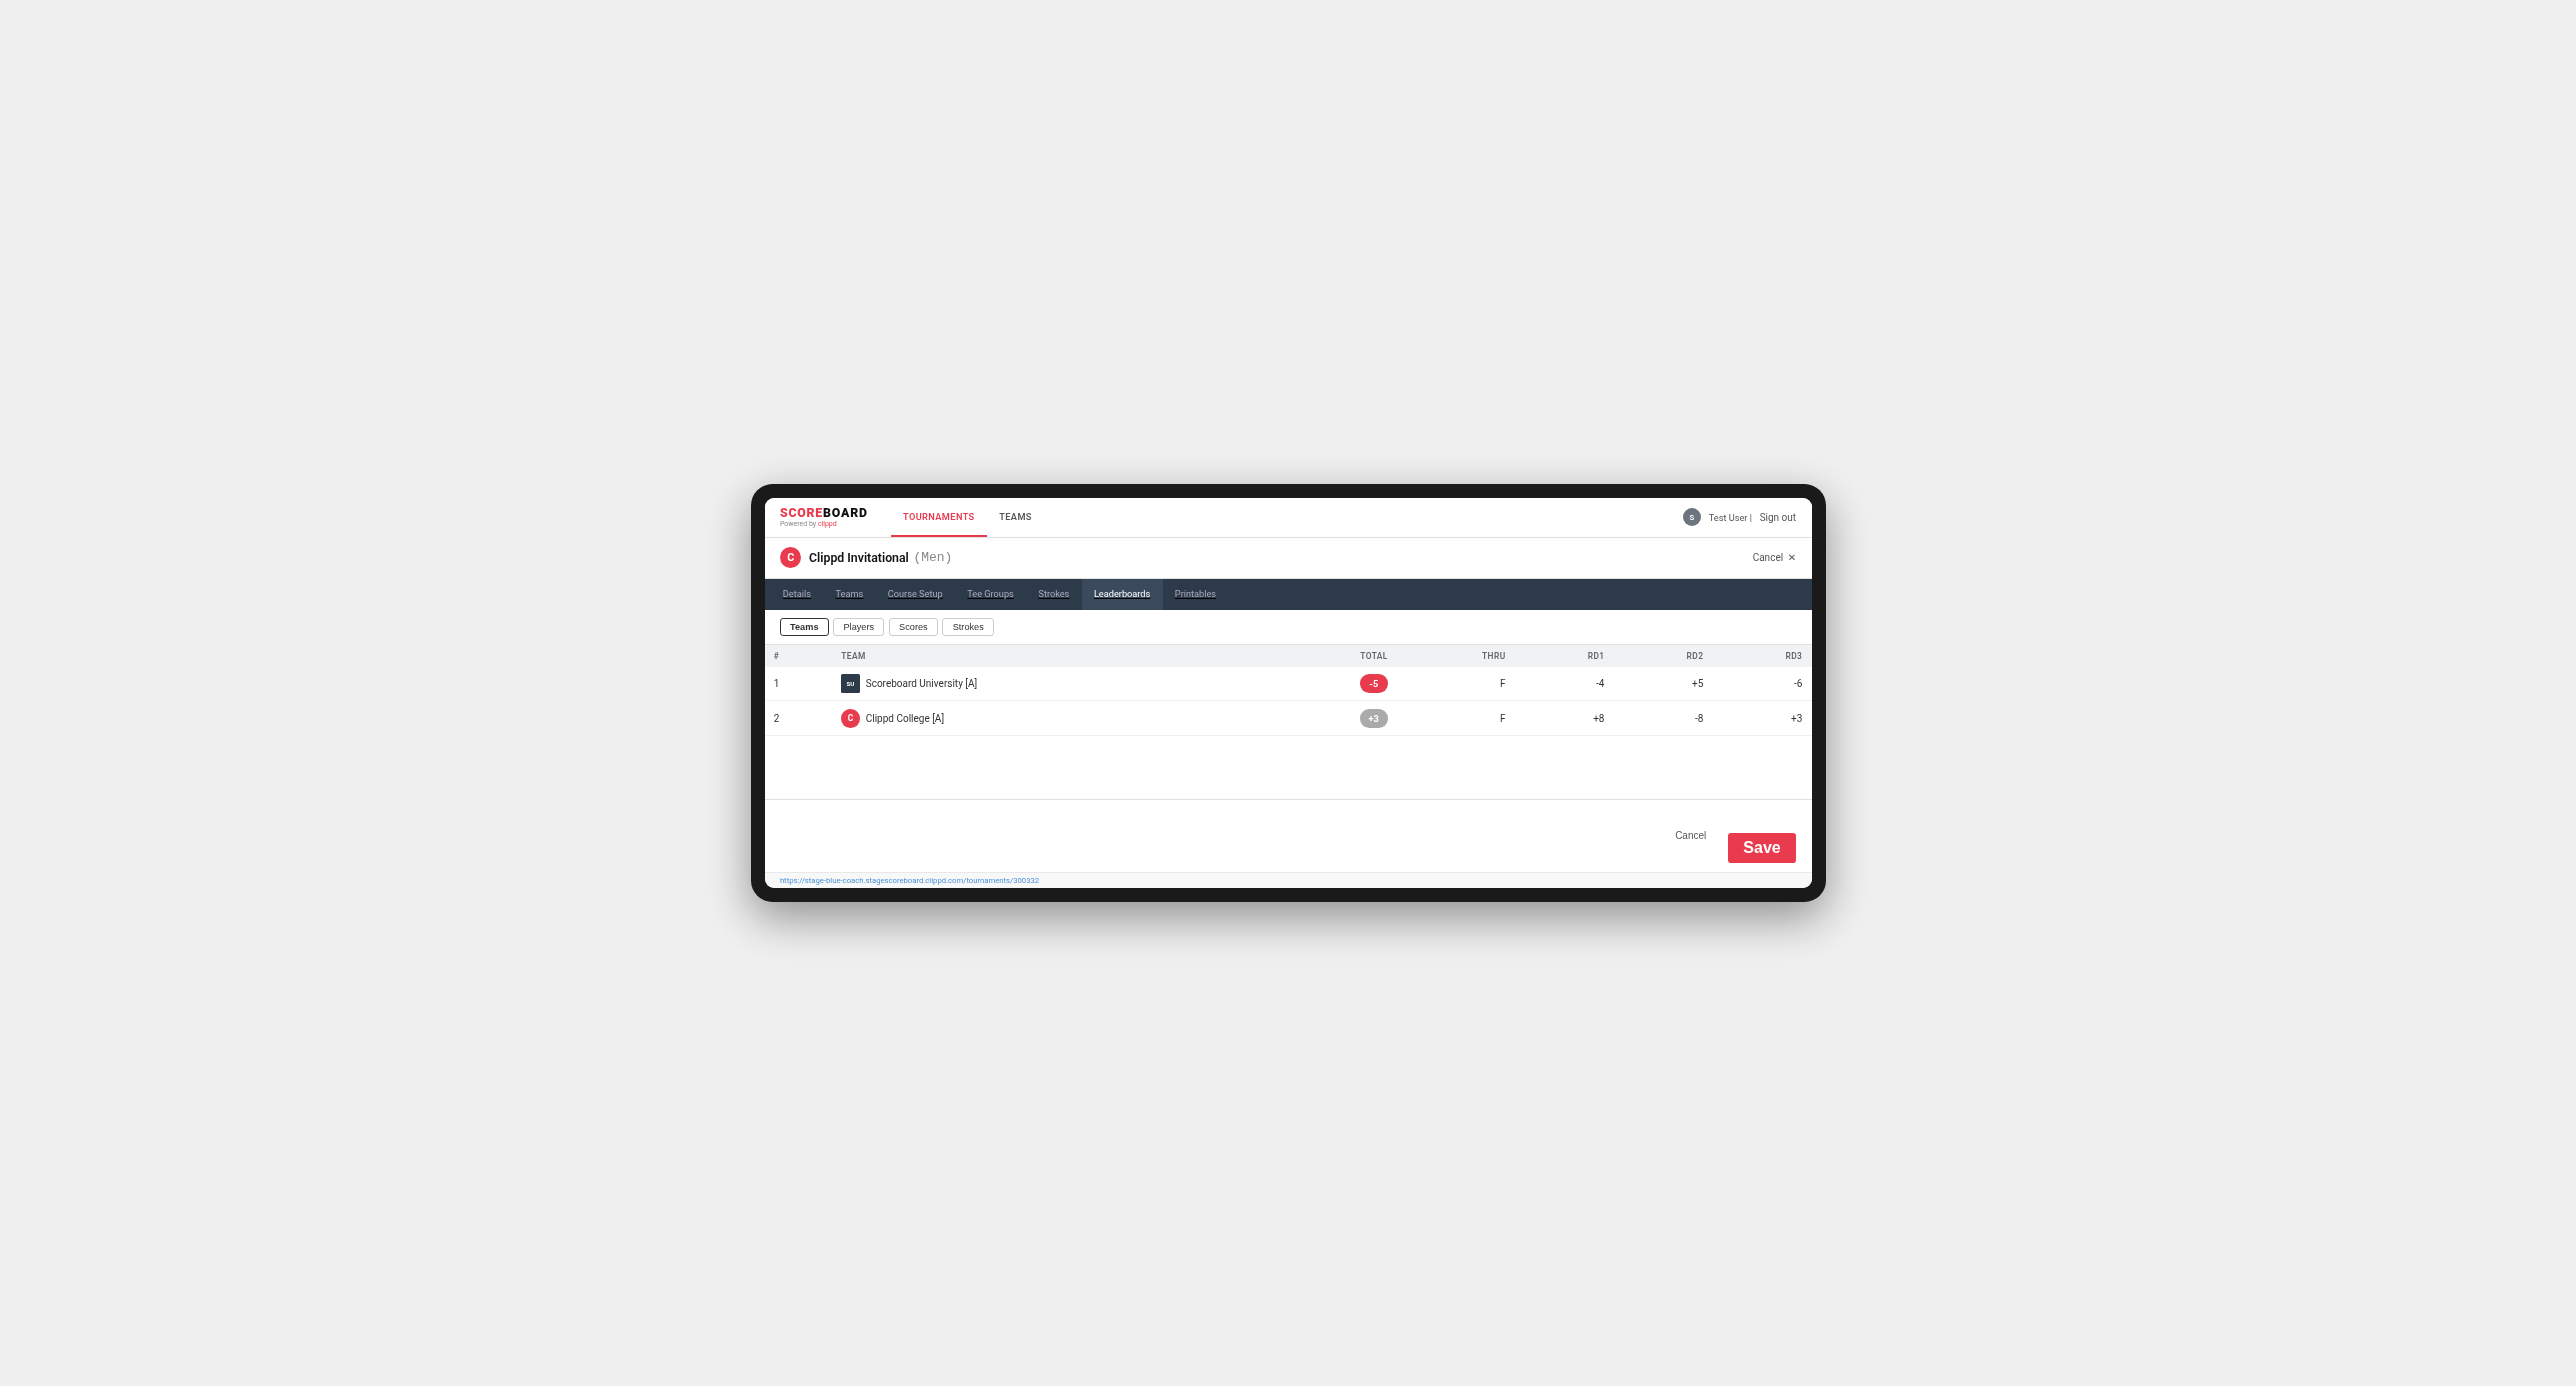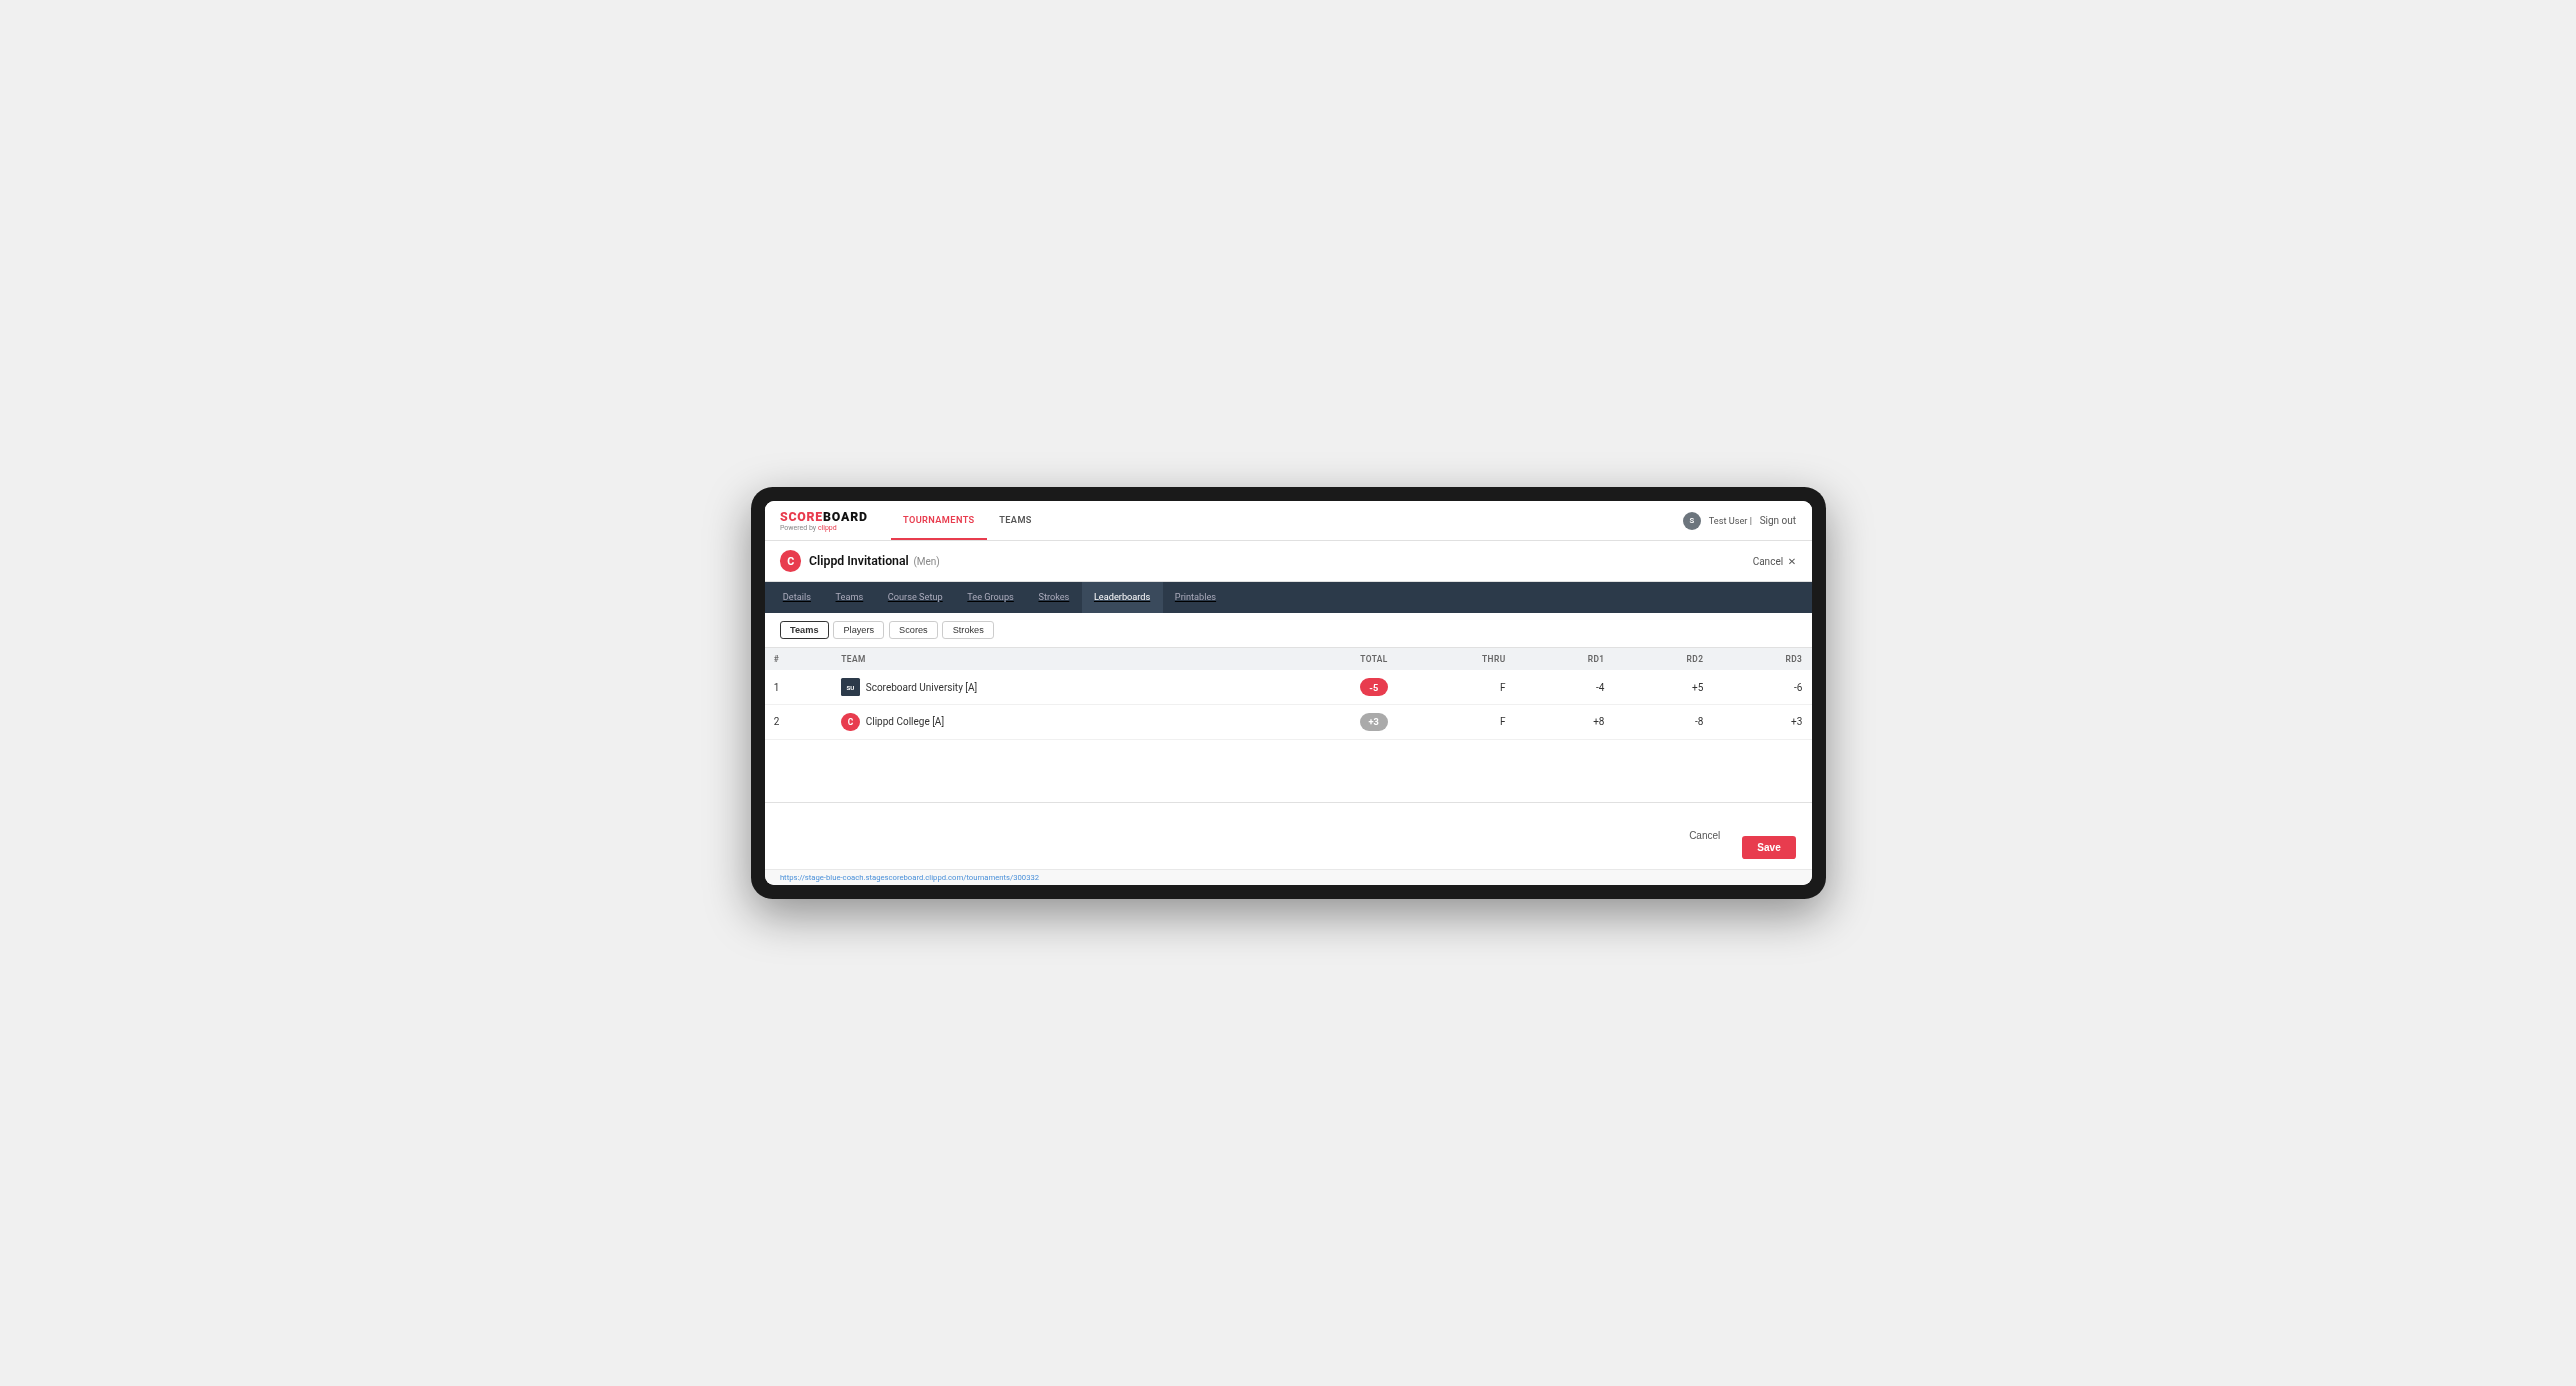--- a/index.html
+++ b/index.html
@@ -159,23 +159,24 @@
       margin-right: 7.7px;
     }
 
     .tournament-name {
       font-size: 12.3px;
       font-weight: 600;
       color: #111;
     }
 
     .tournament-gender {
-      font-size: 10px;
+      font-size: 13px;
       color: #888;
       margin-left: 4.6px;
+      font-family: Liberation Mono, monospace;
     }
 
     .cancel-btn-header {
       margin-left: auto;
       display: flex;
       align-items: center;
       gap: 4.6px;
       font-size: 10px;
       color: #555;
       cursor: pointer;
@@ -324,21 +325,21 @@
       font-size: 10px;
       background: #fff;
       border: none;
       color: #555;
       cursor: pointer;
       border-radius: 3.1px;
     }
 
     .btn-save {
       padding: 6.1px 15.4px;
-      font-size: 10px;
+      font-size: 16px;
       background: #e83c4e;
       color: #fff;
       border: none;
       border-radius: 3.1px;
       cursor: pointer;
       font-weight: 600;
       margin-top: 24px;
     }
 
     .url-bar {

